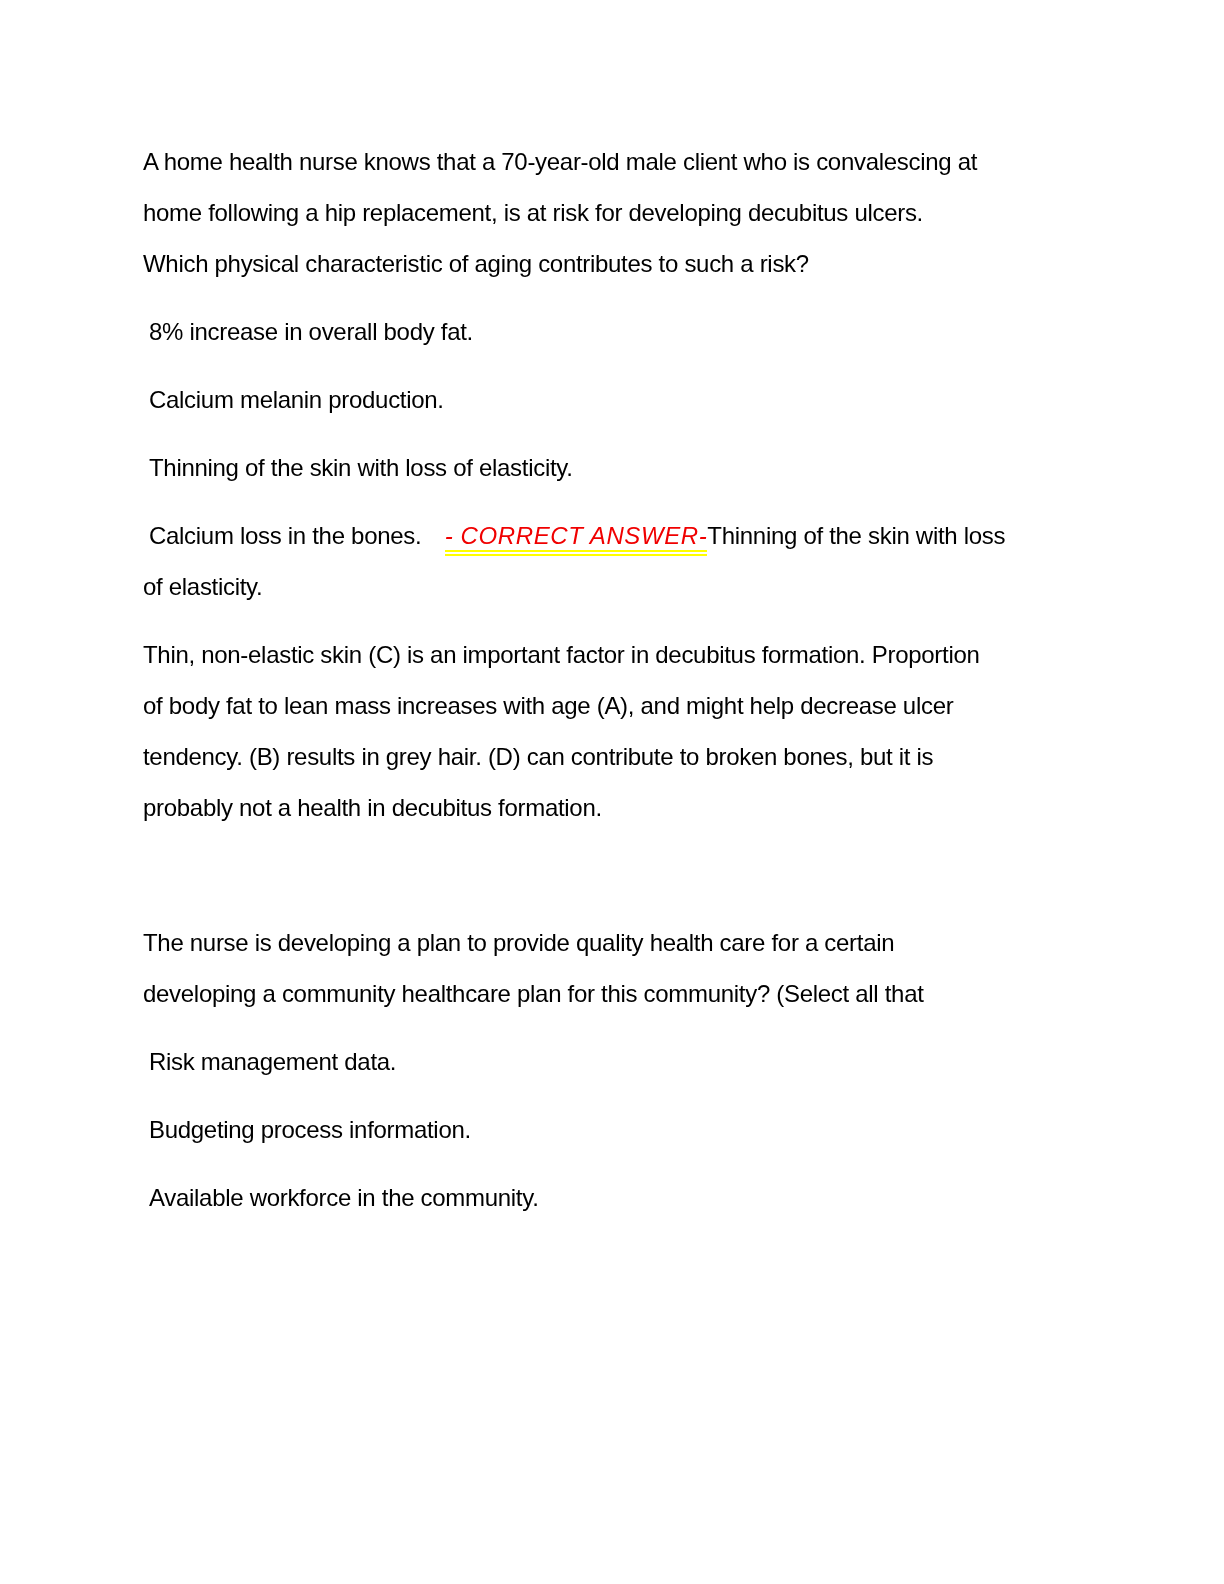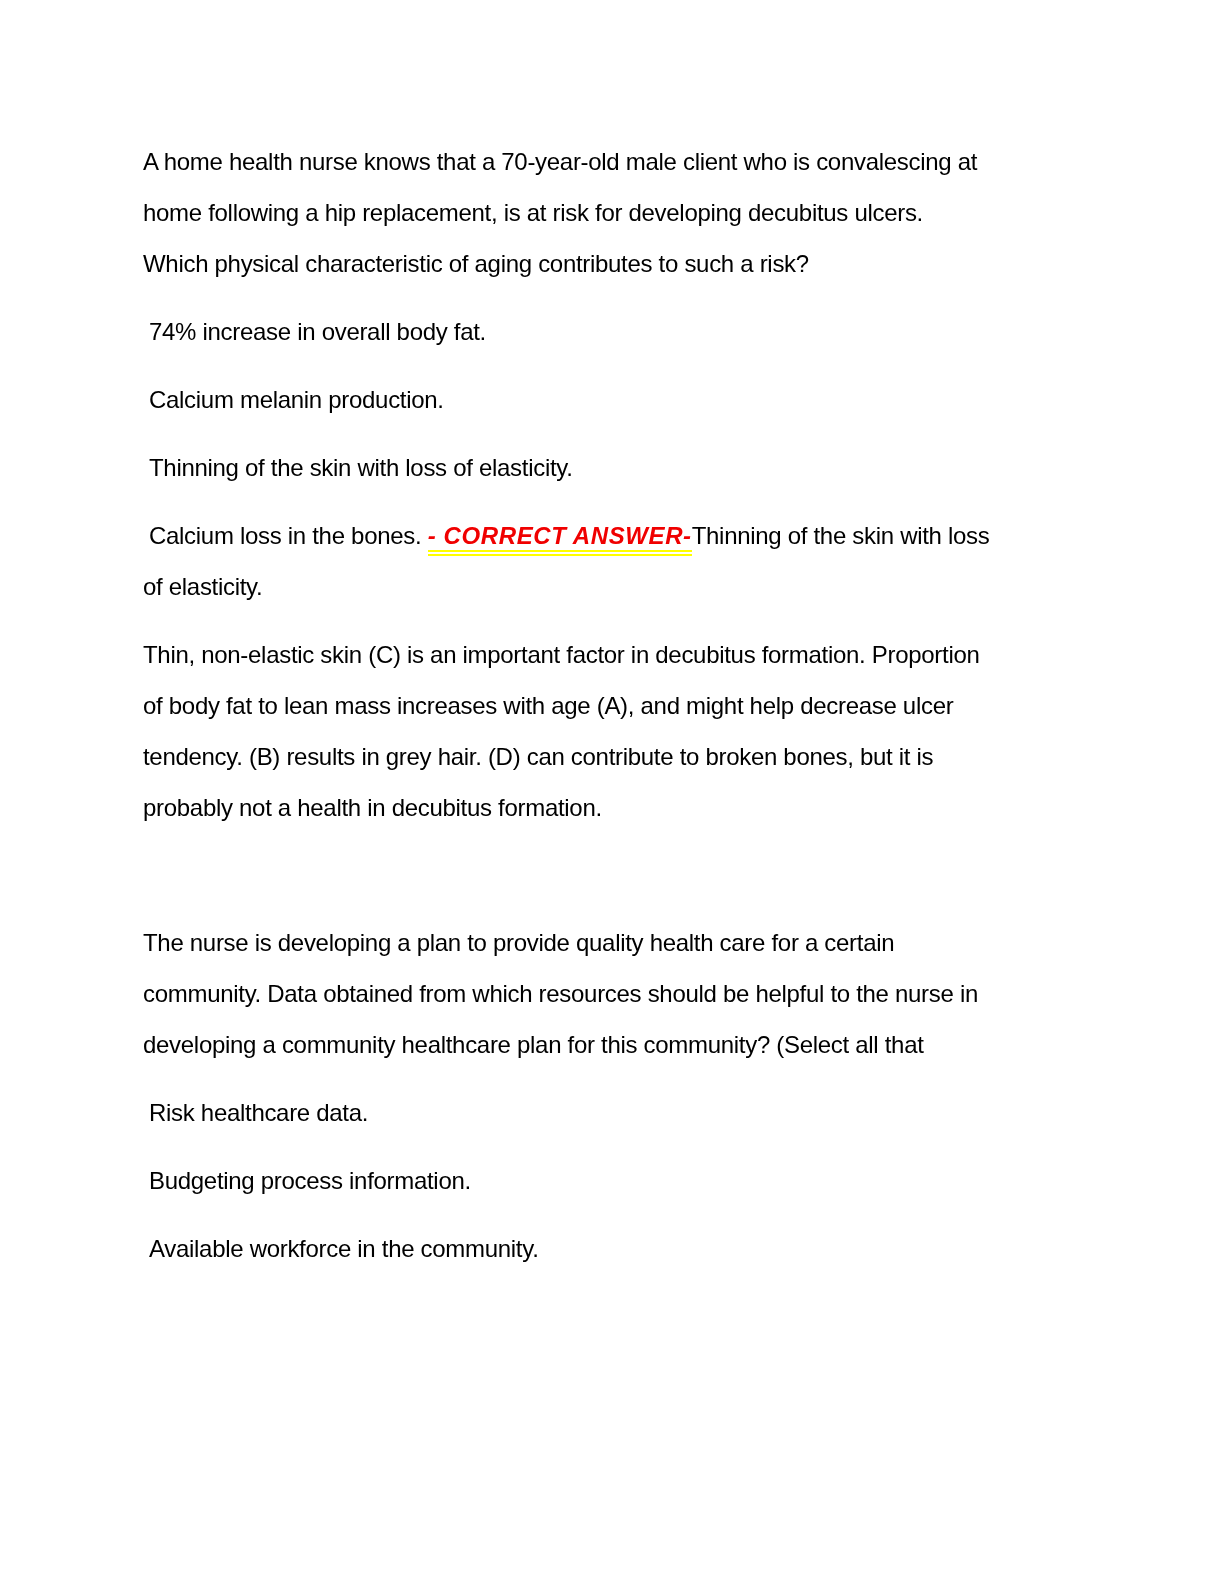--- a/index.html
+++ b/index.html
@@ -22,41 +22,42 @@
   .para { margin-bottom: 17px; }
   .line {
     line-height: 51px;
     height: 51px;
     white-space: nowrap;
   }
   
   .option > .line:first-child { text-indent: 6px; }
   .gap { height: 67px; }
   .marker {
-    font-weight: bold;
+    font-weight: normal;
     font-style: italic;
     letter-spacing: 0.6px;
     color: #f00000;
     border-bottom: 6px double #ffff00;
     padding-bottom: 1px;
+    margin-left: 17px;
   }
 </style>
 </head>
 <body style="background: rgb(255, 255, 255); color: rgb(0, 0, 0);">
 
 <div class="doc">
 
   <section class="para">
     <div class="line">A home health nurse knows that a 70-year-old male client who is convalescing at</div>
     <div class="line">home following a hip replacement, is at risk for developing decubitus ulcers.</div>
     <div class="line">Which physical characteristic of aging contributes to such a risk?</div>
   </section>
 
   <section class="para option">
-    <div class="line">74% increase in overall body fat.</div>
+    <div class="line">8% increase in overall body fat.</div>
   </section>
   <section class="para option">
     <div class="line">Calcium melanin production.</div>
   </section>
   <section class="para option">
     <div class="line">Thinning of the skin with loss of elasticity.</div>
   </section>
 
   <section class="para option">
     <div class="line"><span>Calcium loss in the bones. </span><span class="marker" style="color: rgb(240, 0, 0); border-bottom-color: rgb(255, 255, 0);">- CORRECT ANSWER-</span><span>Thinning of the skin with loss</span></div>
@@ -67,26 +68,25 @@
     <div class="line">Thin, non-elastic skin (C) is an important factor in decubitus formation. Proportion</div>
     <div class="line">of body fat to lean mass increases with age (A), and might help decrease ulcer</div>
     <div class="line">tendency. (B) results in grey hair. (D) can contribute to broken bones, but it is</div>
     <div class="line">probably not a health in decubitus formation.</div>
   </section>
 
   <div class="gap"></div>
 
   <section class="para">
     <div class="line">The nurse is developing a plan to provide quality health care for a certain</div>
-    <div class="line">community. Data obtained from which resources should be helpful to the nurse in</div>
     <div class="line">developing a community healthcare plan for this community? (Select all that</div>
   </section>
 
   <section class="para option">
-    <div class="line">Risk healthcare data.</div>
+    <div class="line">Risk management data.</div>
   </section>
   <section class="para option">
     <div class="line">Budgeting process information.</div>
   </section>
   <section class="para option">
     <div class="line">Available workforce in the community.</div>
   </section>
 
 </div>
 

